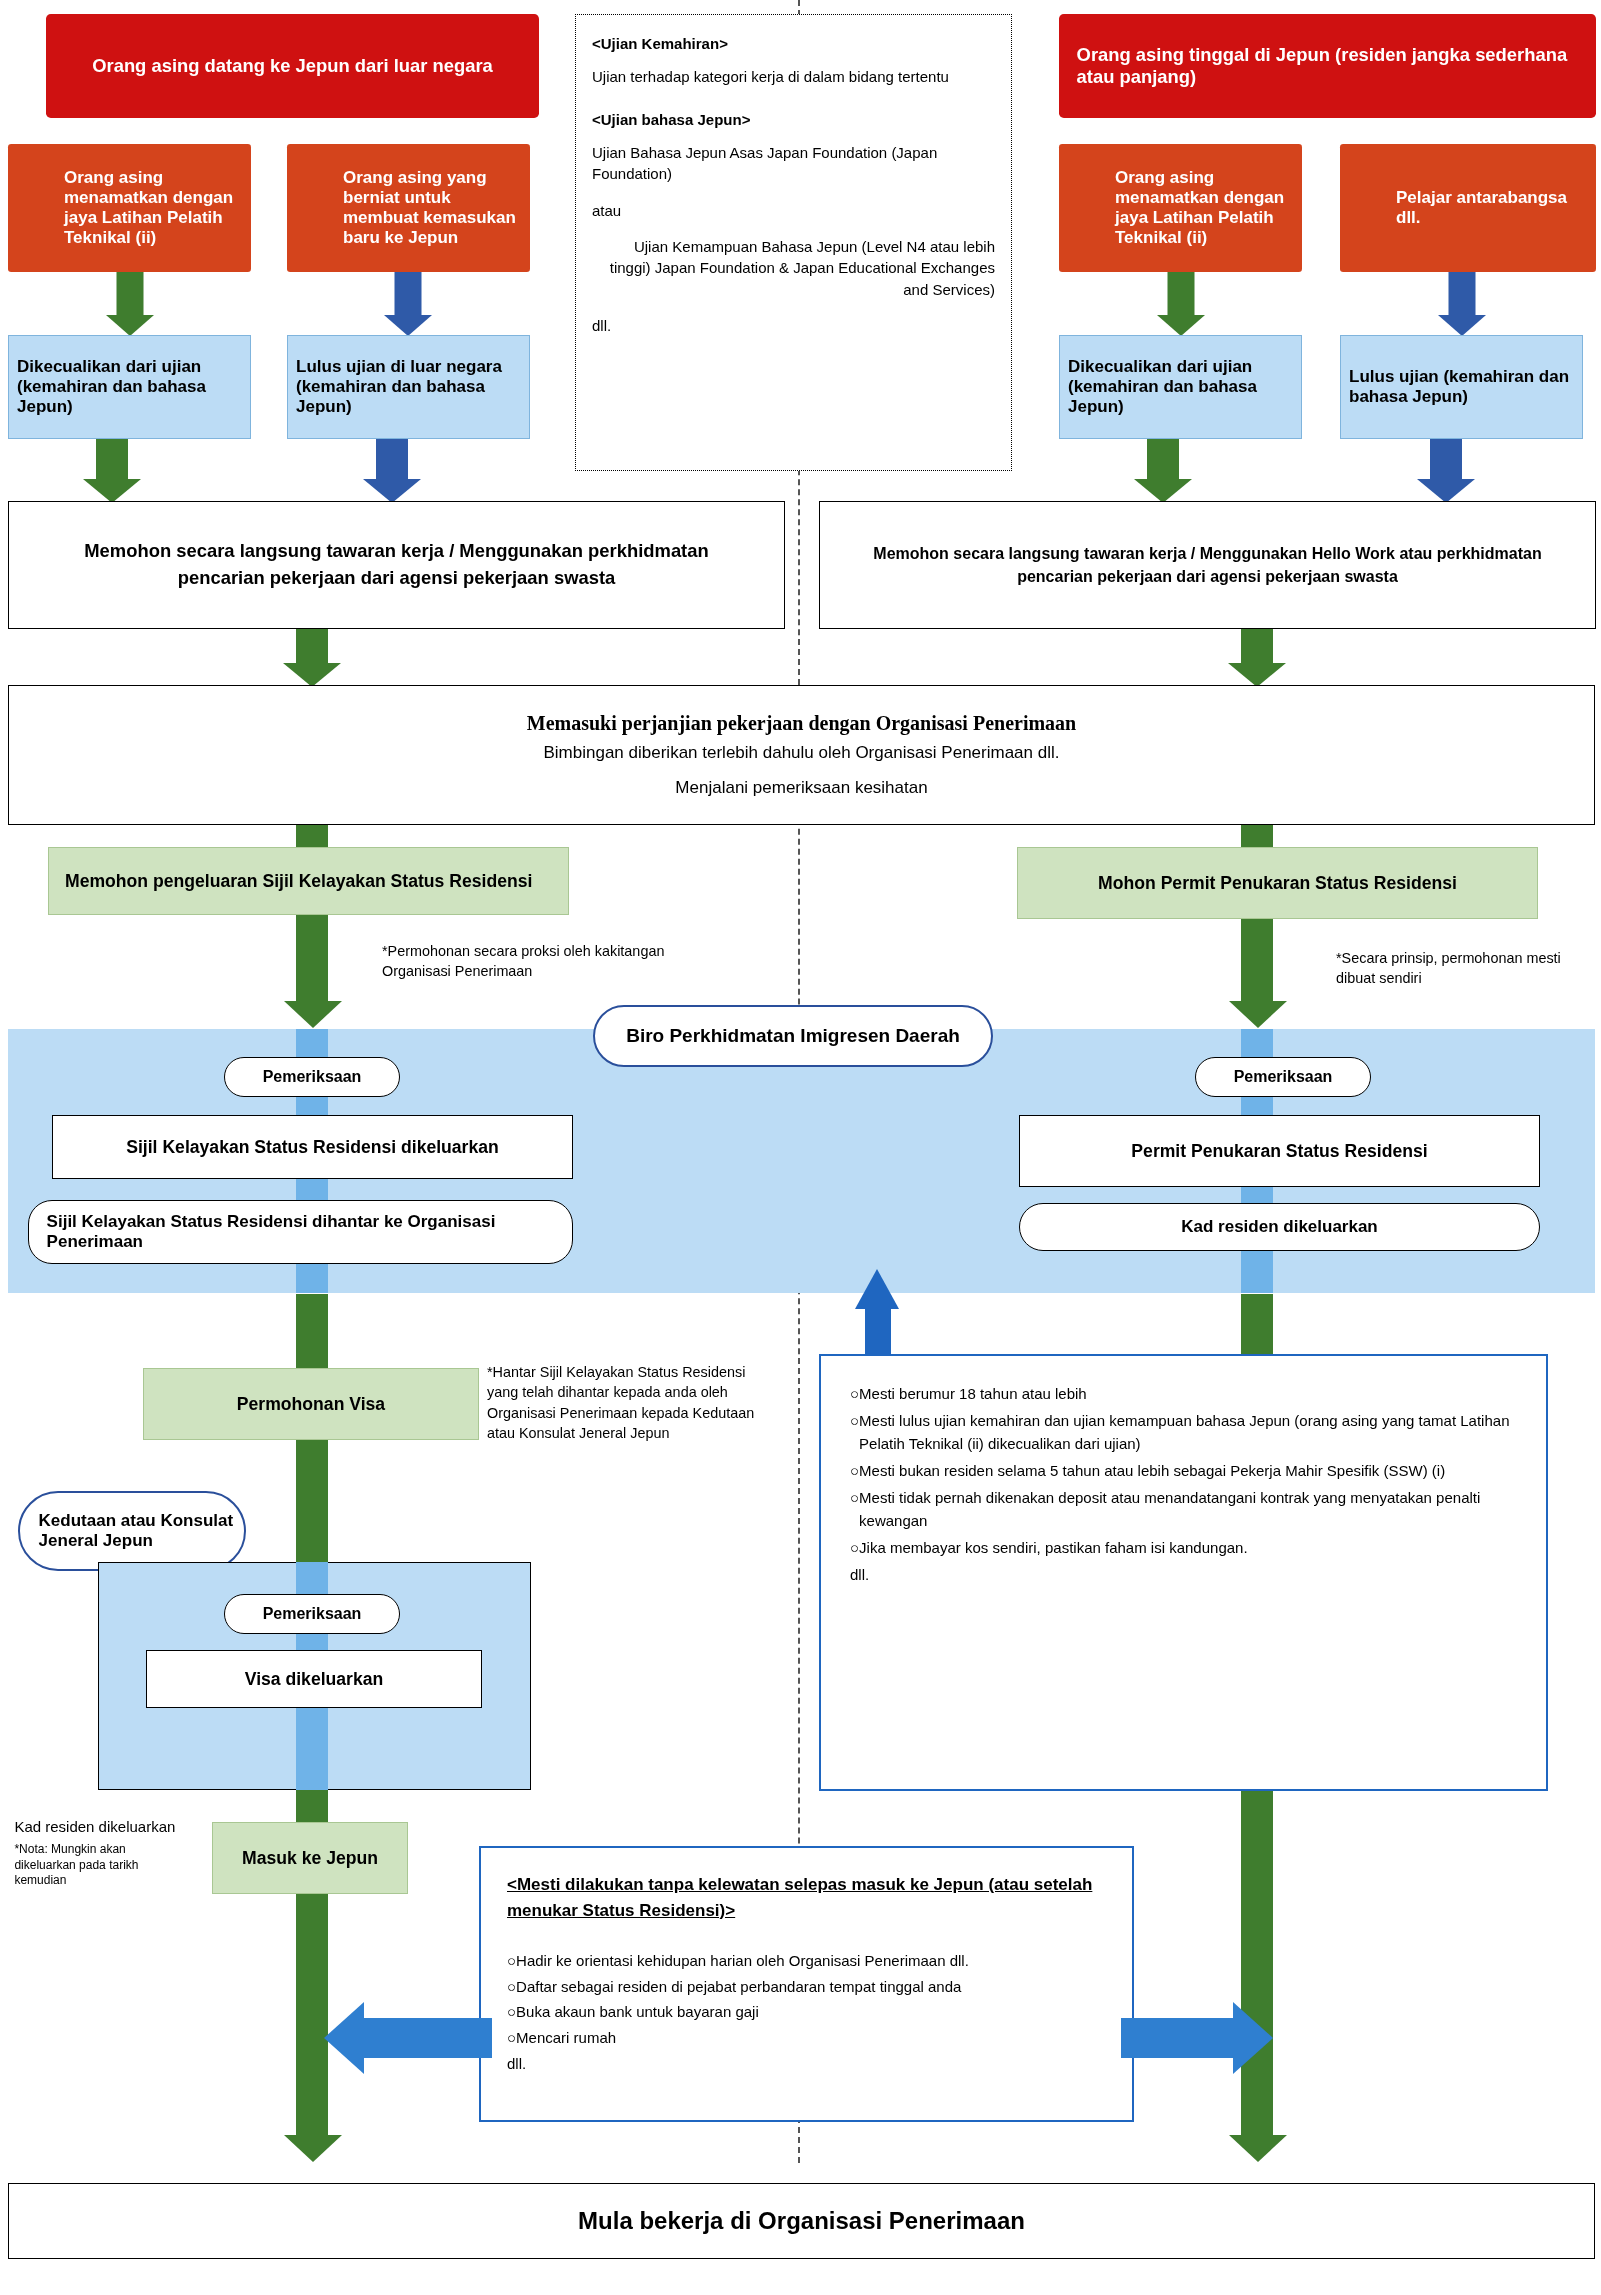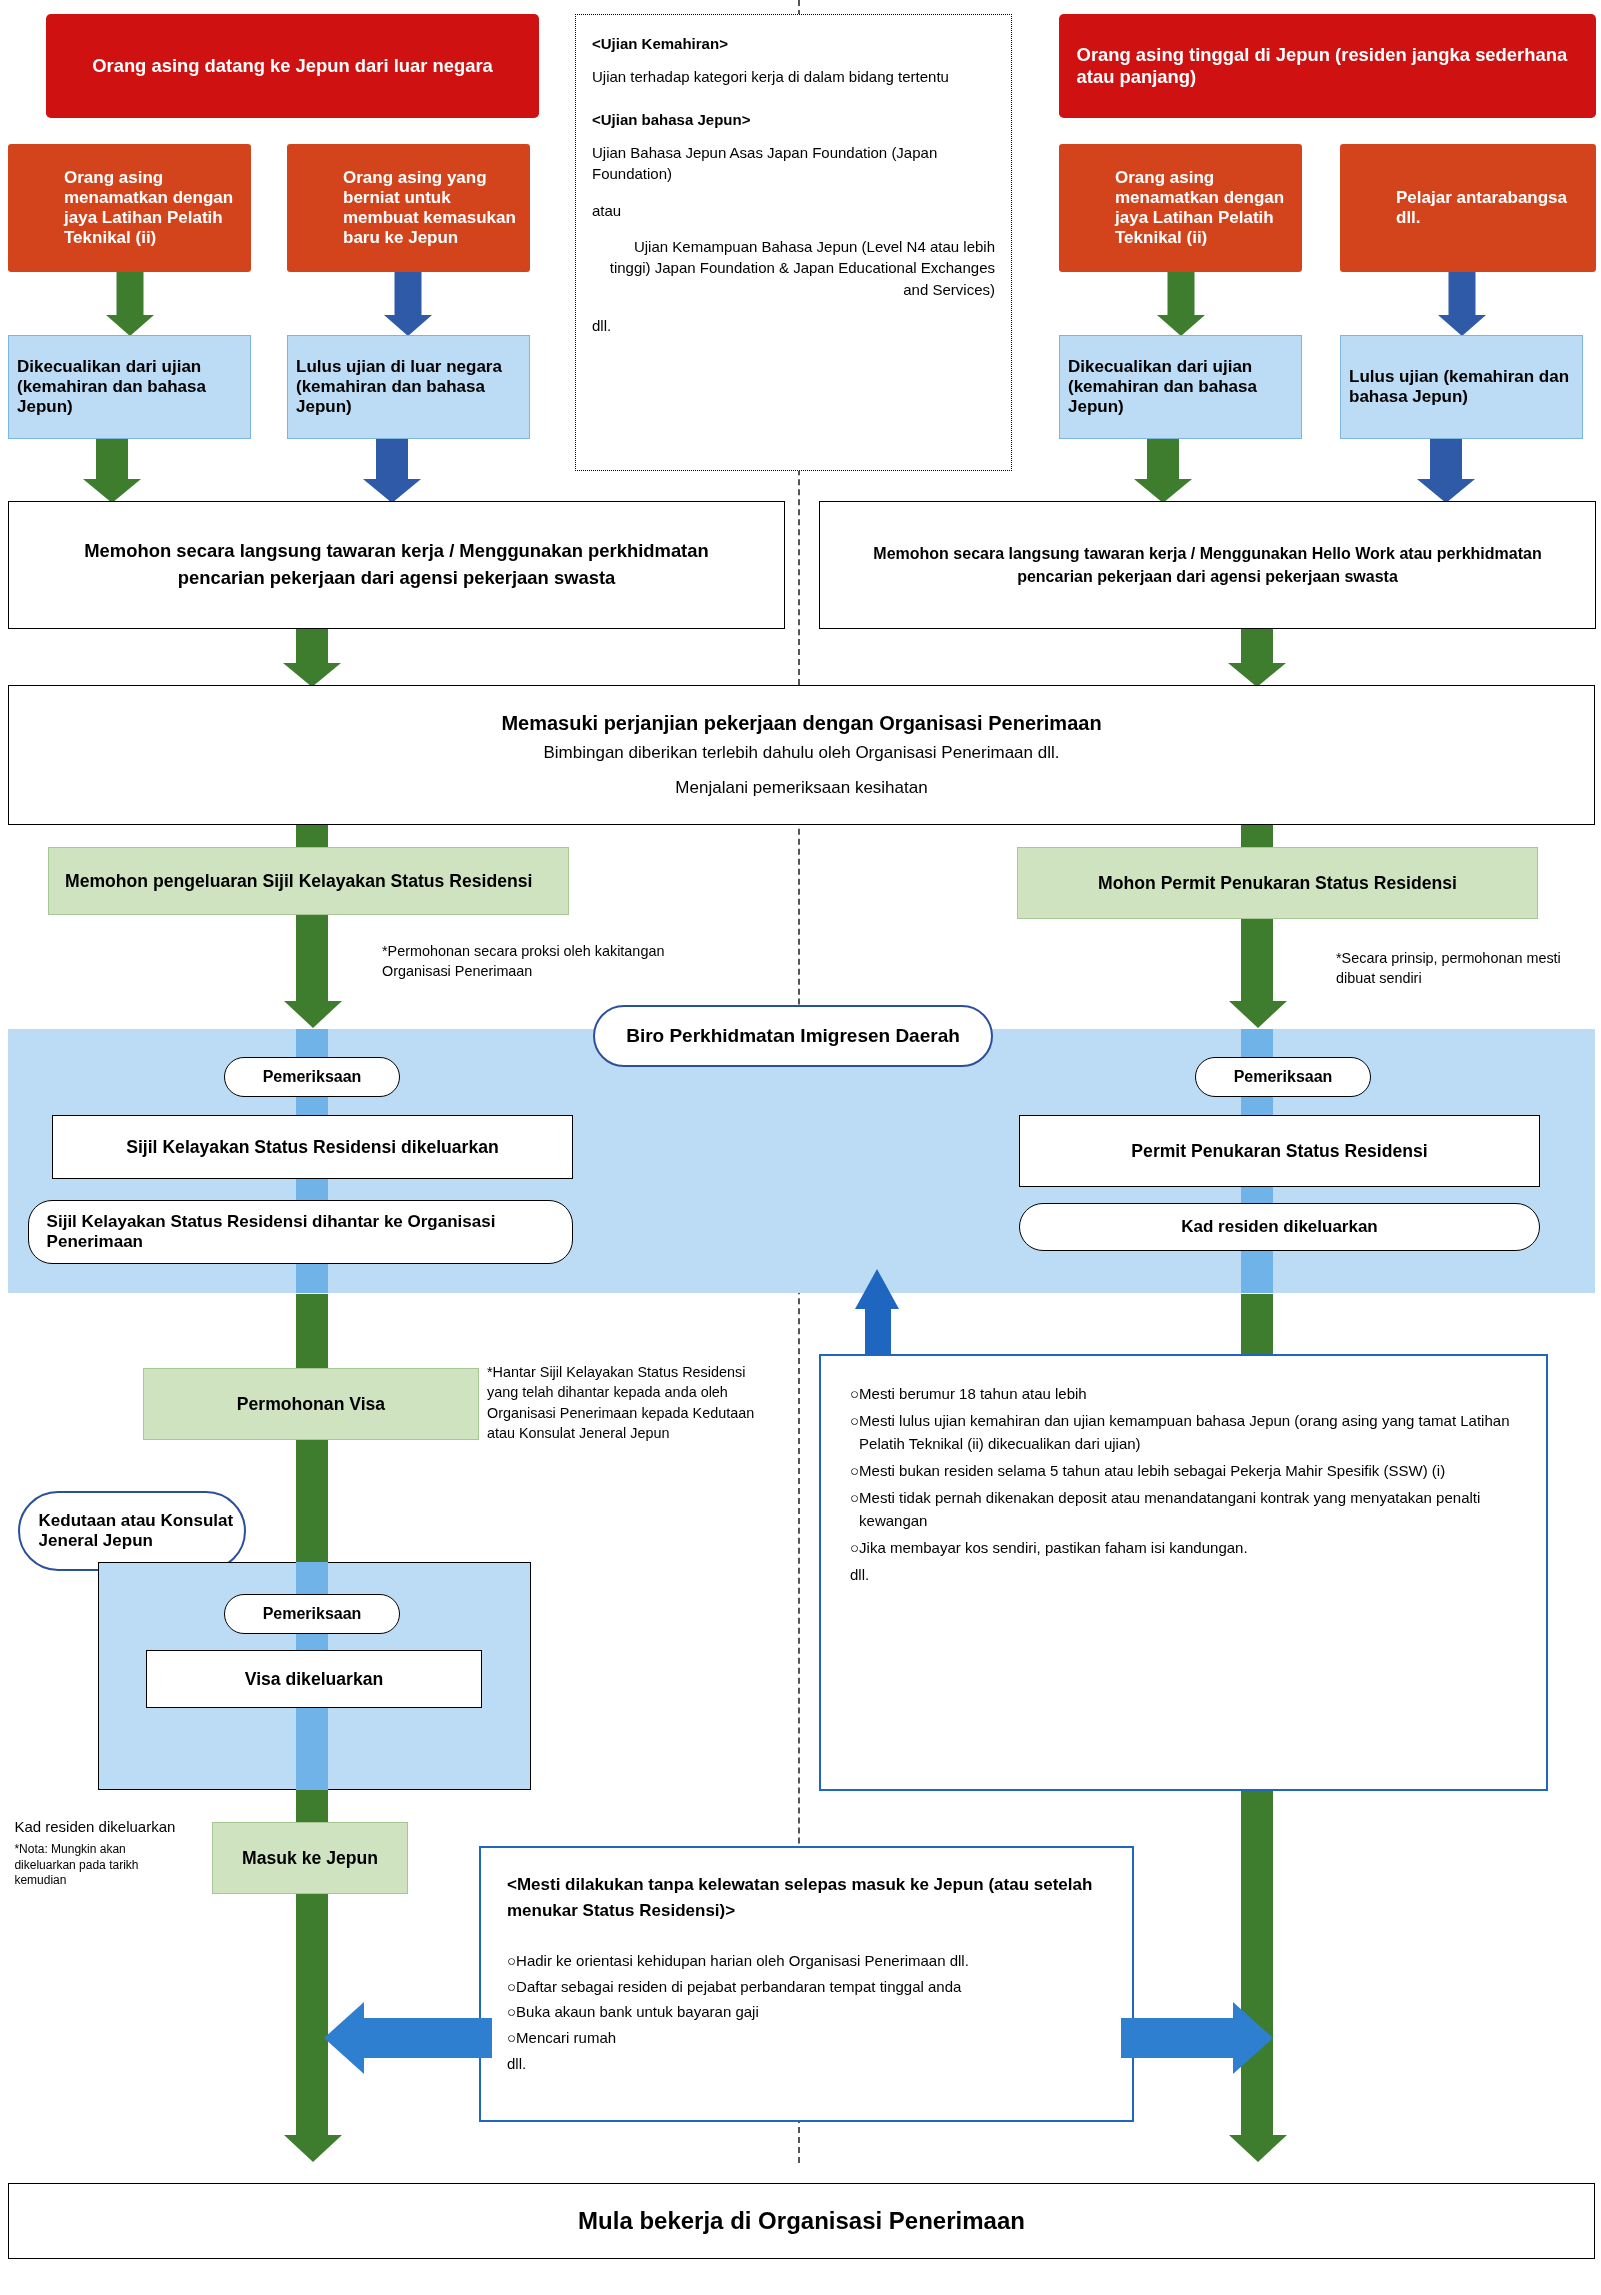--- a/index.html
+++ b/index.html
@@ -138,21 +138,21 @@
 <div class="arrow-down g" style="left:280px;top:629px;width:64px;height:58px;">
   <div class="stem" style="width:32px;height:34px;background:#3f7d2e;"></div>
   <div class="head" style="border-width:24px 29px 0 29px;border-color:#3f7d2e transparent transparent transparent;"></div>
 </div>
 <div class="arrow-down g" style="left:1225px;top:629px;width:64px;height:58px;">
   <div class="stem" style="width:32px;height:34px;background:#3f7d2e;"></div>
   <div class="head" style="border-width:24px 29px 0 29px;border-color:#3f7d2e transparent transparent transparent;"></div>
 </div>
 
 <div class="white abs" style="left:8px;top:685px;width:1587px;height:140px;display:flex;flex-direction:column;align-items:center;justify-content:center;">
-  <div style="font-size:20px;font-weight:bold;margin-bottom:8px;">Memasuki perjanjian pekerjaan dengan Organisasi Penerimaan</div>
+  <div style="font-size:20px;font-weight:bold;margin-bottom:8px;font-family:Liberation Serif, serif;">Memasuki perjanjian pekerjaan dengan Organisasi Penerimaan</div>
   <div style="font-size:17px;margin-bottom:14.4px;">Bimbingan diberikan terlebih dahulu oleh Organisasi Penerimaan dll.</div>
   <div style="font-size:17px;">Menjalani pemeriksaan kesihatan</div>
 </div>
 
 <div class="abs" style="left:296px;top:825px;width:32px;height:184px;background:#3f7d2e;"></div>
 <div class="abs" style="left:284px;top:1001px;width:0;height:0;border-style:solid;border-width:27px 29px 0 29px;border-color:#3f7d2e transparent transparent transparent;"></div>
 <div class="abs" style="left:1241px;top:825px;width:32px;height:184px;background:#3f7d2e;"></div>
 <div class="abs" style="left:1229px;top:1001px;width:0;height:0;border-style:solid;border-width:27px 29px 0 29px;border-color:#3f7d2e transparent transparent transparent;"></div>
 
 <div class="box green left" style="left:48px;top:847px;width:521px;height:68px;font-size:17.6px;">
@@ -251,21 +251,21 @@
         <span>Jika membayar kos sendiri, pastikan faham isi kandungan.</span>
       </div>
   </div>
   <div>dll.</div>
 </div>
 
 <div class="abs" style="left:855px;top:1269px;width:0;height:0;border-style:solid;border-width:0 22.4px 40px 22.4px;border-color:transparent transparent #1f66c0 transparent;"></div>
 <div class="abs" style="left:865px;top:1308px;width:26px;height:48px;background:#1f66c0;"></div>
 
 <div class="whiteblue abs" style="left:479px;top:1846px;width:655px;height:276px;padding:24px 26px;font-size:15px;line-height:1.5;">
-  <div style="font-weight:bold;font-size:17px;margin-bottom:27px;">&lt;Mesti dilakukan tanpa kelewatan selepas masuk ke Jepun (atau setelah menukar Status Residensi)&gt;</div>
+  <div style="font-weight:bold;font-size:17px;margin-bottom:27px;text-decoration:underline;">&lt;Mesti dilakukan tanpa kelewatan selepas masuk ke Jepun (atau setelah menukar Status Residensi)&gt;</div>
   <div>
     <div style="display:flex;margin-bottom:3.2px;">
         <span>○</span>
         <span>Hadir ke orientasi kehidupan harian oleh Organisasi Penerimaan dll.</span>
       </div>
     <div style="display:flex;margin-bottom:3.2px;">
         <span>○</span>
         <span>Daftar sebagai residen di pejabat perbandaran tempat tinggal anda</span>
       </div>
     <div style="display:flex;margin-bottom:3.2px;">

